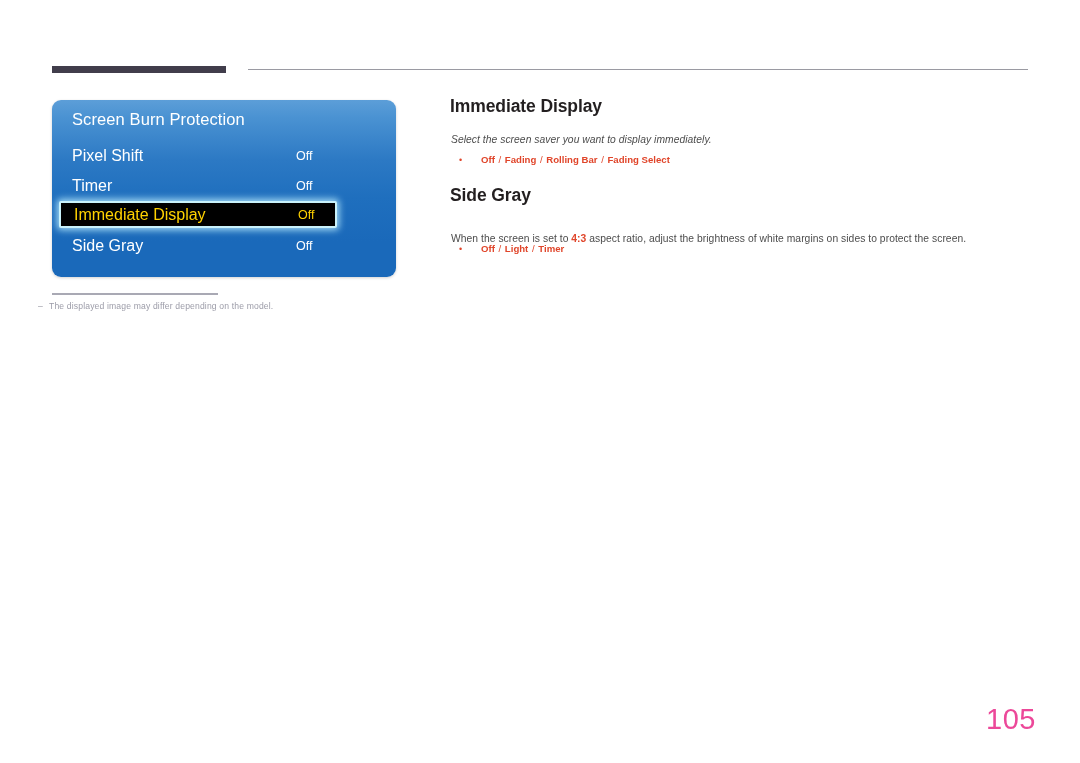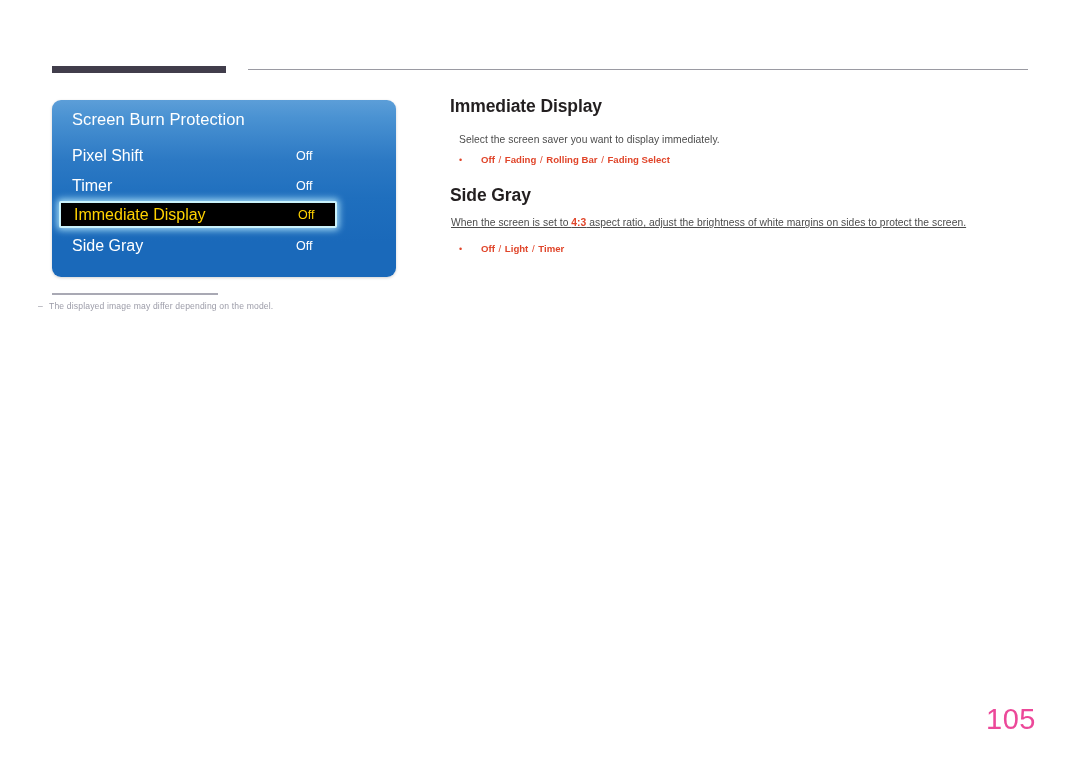--- a/index.html
+++ b/index.html
@@ -179,24 +179,24 @@
   .bullet-options .opt {
     font-weight: bold;
   }
   .bullet-options .sep {
     font-weight: normal;
     color: #e0452a;
     padding: 0 1px;
   }
 
   #sec-immediate-heading { position: absolute; left: 0;   top: 0;   }
-  #sec-immediate-desc    { position: absolute; left: 9px; top: 38px;}
+  #sec-immediate-desc    { position: absolute; left: 1px; top: 38px; font-style: italic;}
   #sec-immediate-bullet  { position: absolute; left: 9px; top: 58px;}
   #sec-sidegray-heading  { position: absolute; left: 0;   top: 89px;}
-  #sec-sidegray-desc     { position: absolute; left: 1px; top: 121px; text-decoration: underline;}
+  #sec-sidegray-desc     { position: absolute; left: 1px; top: 137px;}
   #sec-sidegray-bullet   { position: absolute; left: 9px; top: 147px;}
 
   
   #page-number {
     position: absolute;
     left: 986px;
     top: 703px;
     font-size: 29px;
     color: #ec4899;
     letter-spacing: 0.5px;

